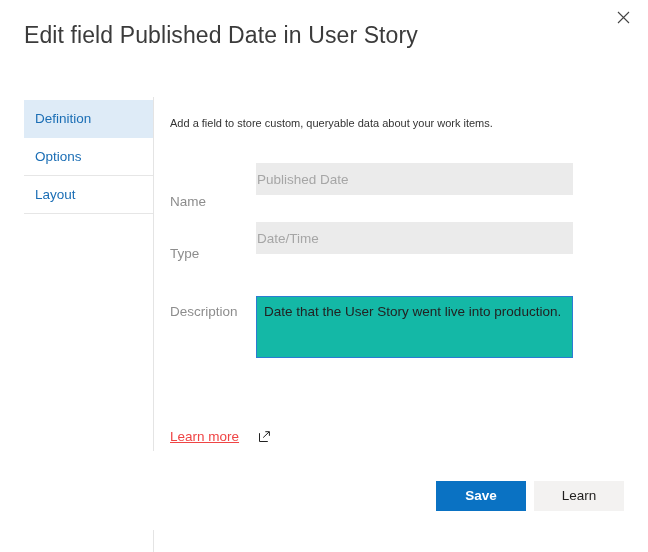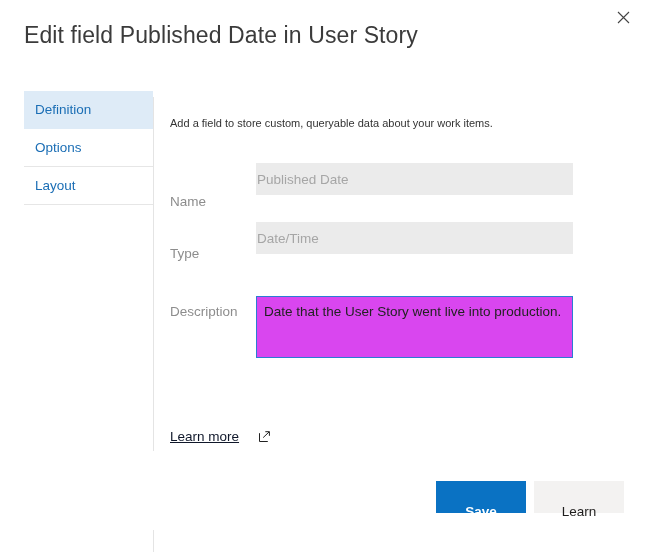--- a/index.html
+++ b/index.html
@@ -56,21 +56,21 @@
     background: transparent;
     border: none;
     padding: 0;
   }
   .close-button svg { display: block; }
 
   
   .pivot-rail {
     position: absolute;
     left: 24px;
-    top: 91px;
+    top: 100px;
     width: 129px;
   }
   .pivot-item {
     position: relative;
     height: 38px;
     line-height: 38px;
     padding-left: 11px;
     font-size: 13.5px;
     color: #1b6eb5;
     box-sizing: border-box;
@@ -151,40 +151,40 @@
     color: #a6a6a6;
     padding: 0 0;
     line-height: 30px;
     font-family: "Liberation Sans", sans-serif;
     border-radius: 0;
     outline: none;
   }
   .text-area {
     width: 317px;
     height: 62px;
-    background: #d946ef;
+    background: #14b8a6;
     border: 1px solid #2b7cd3;
     font-size: 13.5px;
     color: #222222;
     padding: 5px 7px;
     line-height: 19px;
     font-family: "Liberation Sans", sans-serif;
     resize: none;
     outline: none;
     box-sizing: border-box;
     overflow: hidden;
   }
 
   
   .learn-more {
     position: absolute;
     left: 170px;
     top: 429px;
     font-size: 13.5px;
-    color: #0f172a;
+    color: #ef4444;
     text-decoration: underline;
     display: inline-flex;
     align-items: center;
     gap: 20px;
     cursor: pointer;
     white-space: nowrap;
   }
   .learn-more .ext-icon {
     display: inline-block;
     text-decoration: none;
@@ -200,21 +200,21 @@
     display: flex;
     gap: 8px;
   }
   .btn {
     width: 90px;
     height: 30px;
     font-size: 13.5px;
     font-family: "Liberation Sans", sans-serif;
     border: none;
     cursor: pointer;
-    padding: 16px;
+    padding: 0;
     border-radius: 0;
     line-height: 30px;
     text-align: center;
   }
   .btn-primary {
     background: #0a72c3;
     color: #ffffff;
     font-weight: 700;
   }
   .btn-secondary {

